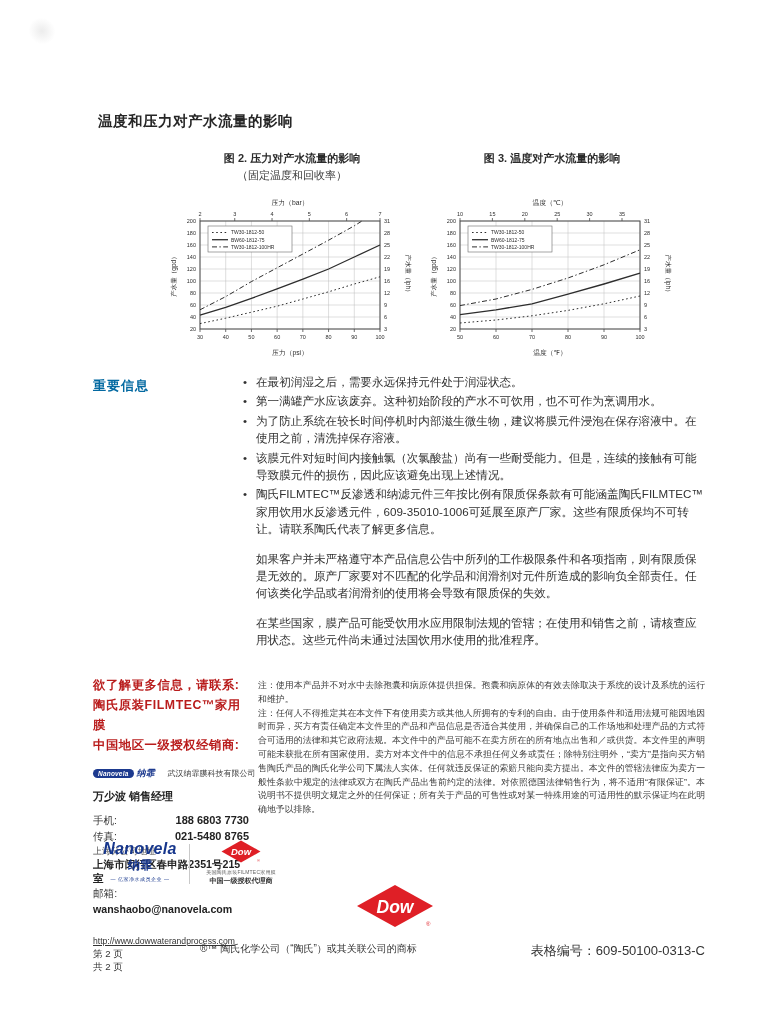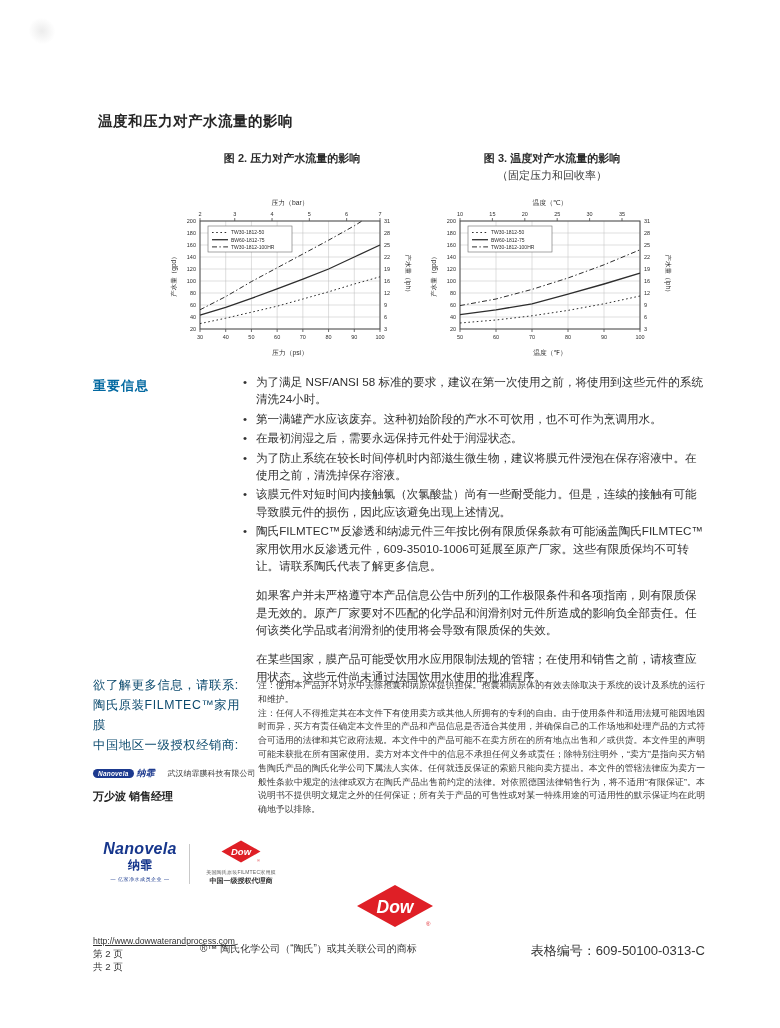--- a/index.html
+++ b/index.html
@@ -17,21 +17,21 @@
   .fig-caption b{color:#2b2b2b;}
   .chart{top:197px;width:244px;height:162px;}
   .chart svg{display:block;}
   .sec-heading{left:93px;top:377px;font-size:13px;font-weight:bold;color:#0369a1;letter-spacing:1px;}
   .body-col{left:240px;top:373px;width:466px;font-size:11.6px;line-height:1.5;color:#303030;}
   .body-col ul{margin:0;padding:0 0 0 16px;list-style:none;}
   .body-col li{position:relative;margin:0 0 2px 0;}
   .body-col li:before{content:"•";position:absolute;left:-13px;top:0;color:#303030;}
   .body-col p{margin:12px 0 0 16px;}
   .contact{left:93px;top:676px;width:156px;}
-  .contact-line{font-size:12.3px;font-weight:normal;color:#0c4a6e;line-height:1.62;letter-spacing:.6px;}
+  .contact-line{font-size:12.3px;font-weight:bold;color:#b91c1c;line-height:1.62;letter-spacing:.6px;}
   .company-row{margin-top:11px;white-space:nowrap;display:flex;align-items:center;gap:3px;}
   .badge{background:#1d3a8f;color:#fff;font-style:italic;font-weight:bold;font-size:6.5px;
     padding:1px 5px;border-radius:6px;letter-spacing:.2px;}
   .brand-cn{color:#1d3a8f;font-weight:bold;font-style:italic;font-size:9px;}
   .company-name{font-size:8px;color:#3c3c3c;padding-left:10px;}
   .person{margin-top:9px;font-size:11px;font-weight:bold;color:#222;}
   .contact-rows{margin-top:9px;width:156px;}
   .crow{display:flex;justify-content:space-between;line-height:1.45;}
   .crow .lbl{font-size:10.5px;color:#3a3a3a;}
   .crow .val{font-size:11px;font-weight:bold;color:#222;}
@@ -58,24 +58,24 @@
 </style>
 </head>
 <body>
 
 <div class="abs scan-smudge"></div>
 
 <div class="abs doc-title">温度和压力对产水流量的影响</div>
 
 <div class="abs fig-caption" style="left:172px;">
   <div><b>图 2. 压力对产水流量的影响</b></div>
+  <div>（固定温度和回收率）</div>
 </div>
 <div class="abs fig-caption" style="left:432px;">
   <div><b>图 3. 温度对产水流量的影响</b></div>
-  <div>（固定压力和回收率）</div>
 </div>
 
 <div class="abs chart" style="left:168px;" id="chart0">
     <svg viewBox="0 0 244 162" width="244" height="162">
       <line x1="32" y1="24" x2="32" y2="132" stroke="#bcbcbc" stroke-width="0.5"></line>
       <line x1="57.71428571428571" y1="24" x2="57.71428571428571" y2="132" stroke="#bcbcbc" stroke-width="0.5"></line>
       <line x1="83.42857142857142" y1="24" x2="83.42857142857142" y2="132" stroke="#bcbcbc" stroke-width="0.5"></line>
       <line x1="109.14285714285714" y1="24" x2="109.14285714285714" y2="132" stroke="#bcbcbc" stroke-width="0.5"></line>
       <line x1="134.85714285714283" y1="24" x2="134.85714285714283" y2="132" stroke="#bcbcbc" stroke-width="0.5"></line>
       <line x1="160.57142857142858" y1="24" x2="160.57142857142858" y2="132" stroke="#bcbcbc" stroke-width="0.5"></line>
@@ -233,41 +233,56 @@
       <text x="63" y="44.5" font-size="5" text-anchor="start" fill="#2e2e2e" font-family="Liberation Sans, DejaVu Sans, sans-serif">BW60-1812-75</text>
       <line x1="44" y1="49.9" x2="60" y2="49.9" stroke="#2d2d2d" stroke-width="1" stroke-dasharray="5 2.4 1.4 2.4"></line>
       <text x="63" y="51.699999999999996" font-size="5" text-anchor="start" fill="#2e2e2e" font-family="Liberation Sans, DejaVu Sans, sans-serif">TW30-1812-100HR</text>
     </svg>
   </div>
 
 <div class="abs sec-heading">重要信息</div>
 
 <div class="abs body-col">
   <ul>
-    <li>为了满足 NSF/ANSI 58 标准的要求，建议在第一次使用之前，将使用到这些元件的系统清洗24小时。</li>
+    <li>在最初润湿之后，需要永远保持元件处于润湿状态。</li>
     <li>第一满罐产水应该废弃。这种初始阶段的产水不可饮用，也不可作为烹调用水。</li>
-    <li>在最初润湿之后，需要永远保持元件处于润湿状态。</li>
     <li>为了防止系统在较长时间停机时内部滋生微生物，建议将膜元件浸泡在保存溶液中。在使用之前，清洗掉保存溶液。</li>
     <li>该膜元件对短时间内接触氯（次氯酸盐）尚有一些耐受能力。但是，连续的接触有可能导致膜元件的损伤，因此应该避免出现上述情况。</li>
     <li>陶氏FILMTEC™反渗透和纳滤元件三年按比例有限质保条款有可能涵盖陶氏FILMTEC™家用饮用水反渗透元件，609-35010-1006可延展至原产厂家。这些有限质保均不可转让。请联系陶氏代表了解更多信息。</li>
   </ul>
   <p>如果客户并未严格遵守本产品信息公告中所列的工作极限条件和各项指南，则有限质保是无效的。原产厂家要对不匹配的化学品和润滑剂对元件所造成的影响负全部责任。任何该类化学品或者润滑剂的使用将会导致有限质保的失效。</p>
   <p>在某些国家，膜产品可能受饮用水应用限制法规的管辖；在使用和销售之前，请核查应用状态。这些元件尚未通过法国饮用水使用的批准程序。</p>
 </div>
 
 <div class="abs contact">
   <div class="contact-line">欲了解更多信息，请联系:</div>
   <div class="contact-line">陶氏原装FILMTEC™家用膜</div>
   <div class="contact-line">中国地区一级授权经销商:</div>
   <div class="company-row">
     <span class="badge">Nanovela</span>
     <span class="brand-cn">纳霏</span>
     <span class="company-name">武汉纳霏膜科技有限公司</span>
   </div>
   <div class="person">万少波 销售经理</div>
+  <div class="contact-rows">
+    <div class="crow">
+      <span class="lbl">手机:</span>
+      <span class="val">188 6803 7730</span>
+    </div>
+    <div class="crow">
+      <span class="lbl">传真:</span>
+      <span class="val">021-5480 8765</span>
+    </div>
+    <div class="branch-lbl">上海分公司地址:</div>
+    <div class="address">上海市闵行区春申路2351号215室</div>
+    <div class="email-row">
+      <span>邮箱:</span>
+      <b>wanshaobo@nanovela.com</b>
+    </div>
+  </div>
 </div>
 
 <div class="abs notes">
   <div class="note1">注：使用本产品并不对水中去除孢囊和病原体提供担保。孢囊和病原体的有效去除取决于系统的设计及系统的运行和维护。</div>
   <div class="note2">注：任何人不得推定其在本文件下有使用卖方或其他人所拥有的专利的自由。由于使用条件和适用法规可能因地因时而异，买方有责任确定本文件里的产品和产品信息是否适合其使用，并确保自己的工作场地和处理产品的方式符合可适用的法律和其它政府法规。本文件中的产品可能不在卖方所在的所有地点出售和／或供货。本文件里的声明可能未获批在所有国家使用。卖方对本文件中的信息不承担任何义务或责任；除特别注明外，“卖方”是指向买方销售陶氏产品的陶氏化学公司下属法人实体。任何就违反保证的索赔只能向卖方提出。本文件的管辖法律应为卖方一般性条款中规定的法律或双方在陶氏产品出售前约定的法律。对依照德国法律销售行为，将不适用“有限保证”。本说明书不提供明文规定之外的任何保证；所有关于产品的可售性或对某一特殊用途的可适用性的默示保证均在此明确地予以排除。</div>
 </div>
 
 <div class="abs logo-block nanovela-logo">
   <div class="nv-name">Nanovela</div>
   <div class="nv-cn">纳霏</div>

